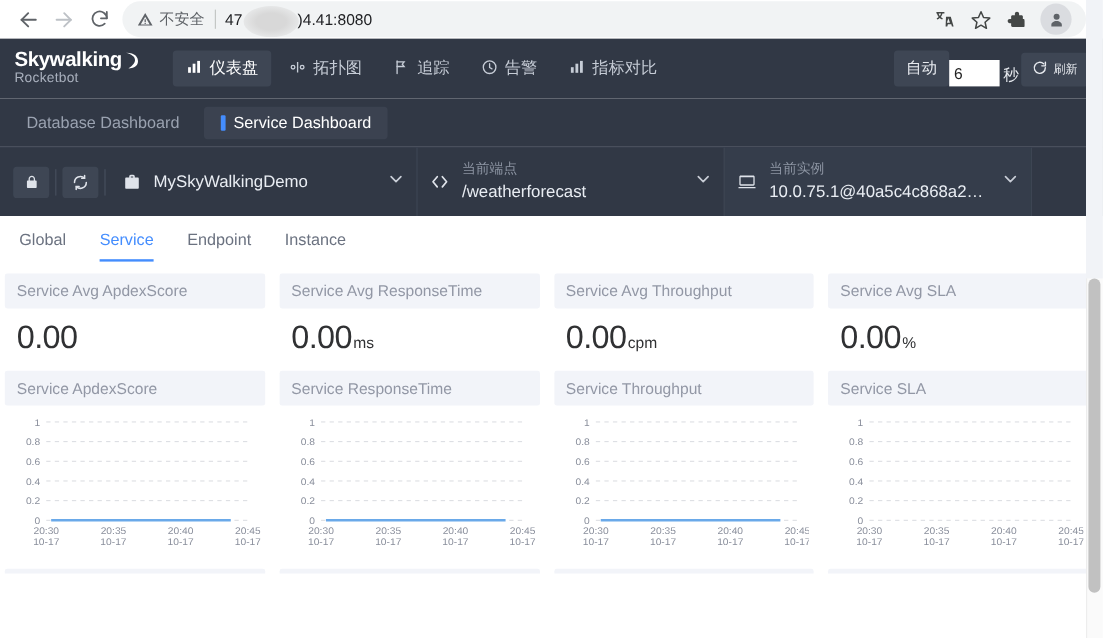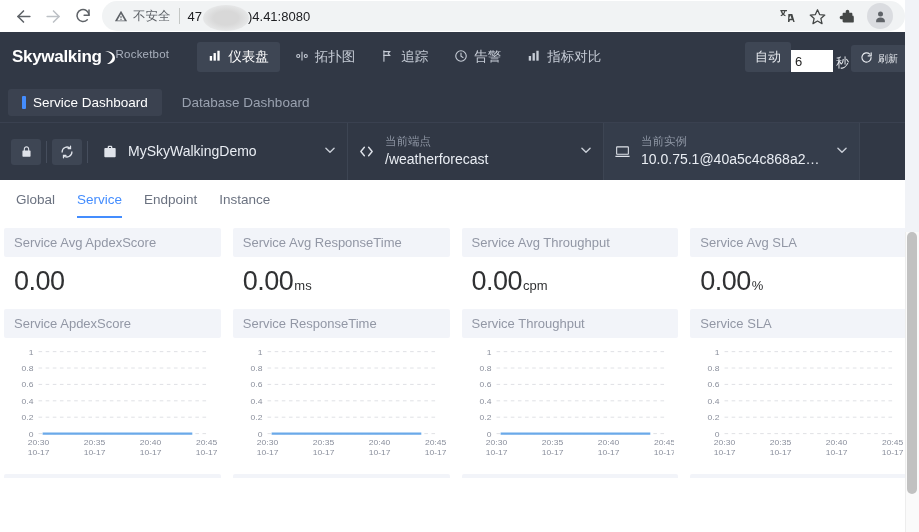--- a/index.html
+++ b/index.html
@@ -91,21 +91,21 @@
   }
 
   
   .sw-header {
     height: 50px;
     background: #313845;
     display: flex;
     align-items: center;
     padding: 0 12px;
   }
-  .brand { display:flex; flex-direction: row; justify-content:center; margin-right: 28px; }
+  .brand { display:flex; flex-direction: column; justify-content:center; margin-right: 28px; }
   .brand-main {
     font-size: 17px; font-weight: bold; color: #ffffff;
     letter-spacing: -0.3px; line-height: 1.05;
     display: flex; align-items: center;
   }
   .brand-sub { font-size: 11.5px; color: #a9b0bd; line-height: 1.15; letter-spacing:0.2px;}
   .sw-menu { display: flex; align-items: center; gap: 4px; }
   .sw-menu-item {
     display: flex; align-items: center; gap: 6px;
     padding: 6px 11px;
@@ -202,21 +202,21 @@
 
   
   .content {
     background: #ffffff;
     height: 298px;
     position: relative;
     overflow: hidden;
   }
   .subtabs {
     display: flex; align-items: center;
-    gap: 22px;
+    gap: 28px;
     padding: 10px 16px 0 16px;
     height: 40px;
   }
   .subtab {
     font-size: 13.5px;
     color: #6b7280;
     padding-bottom: 8px;
     border-bottom: 2px solid transparent;
     line-height: 1.2;
   }
@@ -420,26 +420,26 @@
             <path d="M20.5 12a8.5 8.5 0 1 1-2.6-6.1"></path>
             <polyline points="20.6 3.5 20.6 9 15.1 9"></polyline>
           </svg>
       </span>
       <span>刷新</span>
     </div>
   </div>
 </div>
 
 <div class="dash-strip">
+  <div class="dash-tab">
+    <span>Database Dashboard</span>
+  </div>
   <div class="dash-tab active">
     <span class="bullet"></span>
     <span>Service Dashboard</span>
-  </div>
-  <div class="dash-tab">
-    <span>Database Dashboard</span>
   </div>
 </div>
 
 <div class="sel-bar">
   <div class="sel-tools">
     <div class="tool-btn">
       <svg width="13" height="13" viewBox="0 0 24 24" fill="currentColor">
           <path d="M12 2.5c-2.8 0-5 2.2-5 5V10H5.6c-.6 0-1.1.5-1.1 1.1v9.3c0 .6.5 1.1 1.1 1.1h12.8c.6 0 1.1-.5 1.1-1.1v-9.3c0-.6-.5-1.1-1.1-1.1H17V7.5c0-2.8-2.2-5-5-5zm0 2c1.7 0 3 1.3 3 3V10H9V7.5c0-1.7 1.3-3 3-3z"></path>
         </svg>
     </div>

